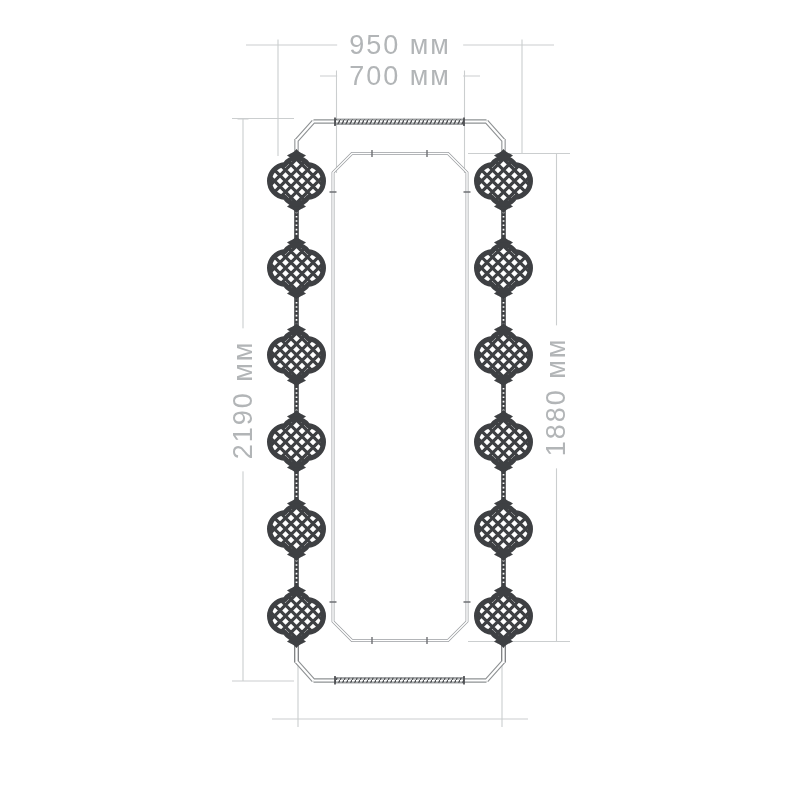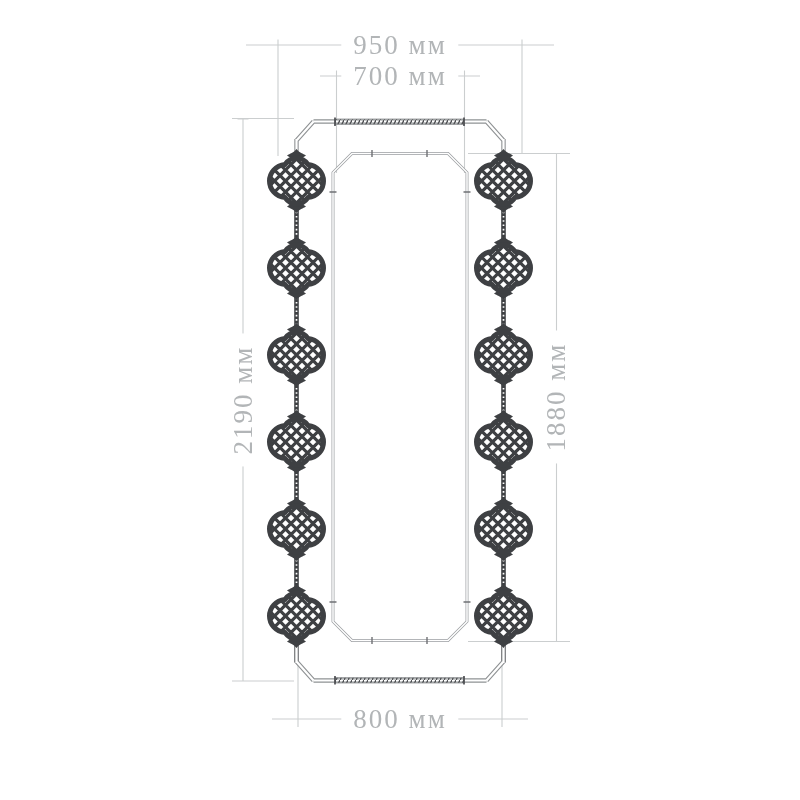--- a/index.html
+++ b/index.html
@@ -1,21 +1,21 @@
 <!DOCTYPE html>
 <html><head>
 <meta charset="utf-8">
 <style>
   html,body{margin:0;padding:0;background:#ffffff;}
   #stage{
     position:relative;
     width:748px;height:800px;
     background:#ffffff;
     overflow:hidden;
-    font-family:Liberation Serif, serif;
+    font-family:Liberation Sans, sans-serif;
   }
   #drawing{position:absolute;left:0;top:0;}
   .dim-label{
     position:absolute;
     background:#ffffff;
     color:#b2b5b7;
     font-size:27px;
     font-weight:300;
     letter-spacing:2px;
     line-height:1;
@@ -120,14 +120,13 @@
   </svg>
 
   <div class="dim-label" style="left:400px;top:45px;">950 мм</div>
 
   <div class="dim-label" style="left:400px;top:76px;">700 мм</div>
 
   <div class="dim-label vert" style="left:243px;top:400px;">2190 мм</div>
 
   <div class="dim-label vert" style="left:556px;top:397px;">1880 мм</div>
 
-  <div class="dim-label" style="left:400px;top:719px;">800 мм</div>
 </div>
 
 </body></html>

